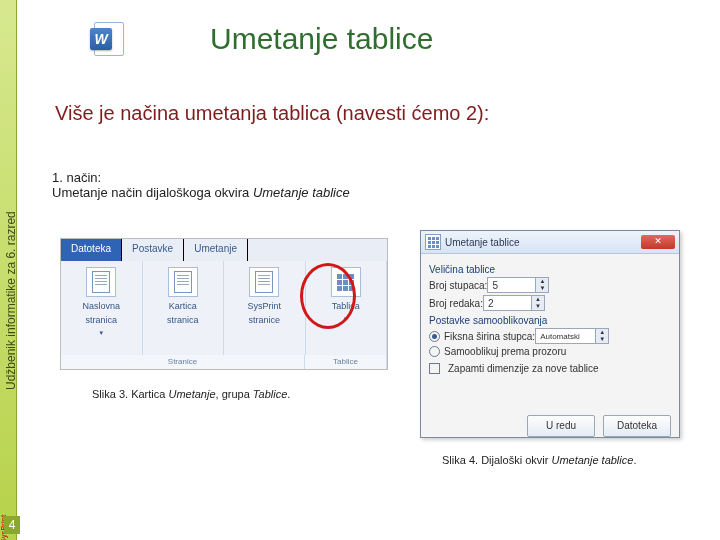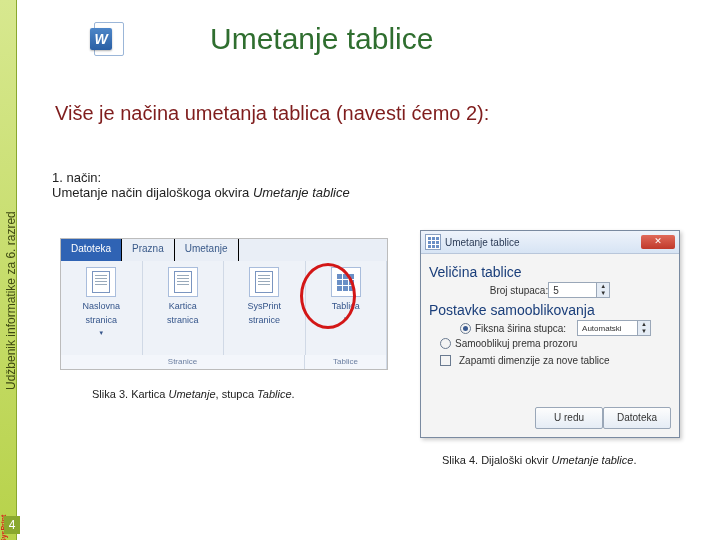--- a/index.html
+++ b/index.html
@@ -28,32 +28,32 @@
   .ribbon-footer div{flex:1;text-align:center;border-right:1px solid #d0d9e6;line-height:14px}
   .cap3{position:absolute;left:92px;top:388px;font-size:11px;color:#222}
   .cap3 b,.cap4 b{font-weight:400}
   .cap3 i,.cap4 i{font-style:italic}
   .dlg{position:absolute;left:420px;top:230px;width:258px;height:206px;background:#f4f4f4;border:1px solid #7a8aa0;font-size:10px;color:#333;box-shadow:2px 2px 4px rgba(0,0,0,.2)}
   .dlg-titlebar{height:22px;background:linear-gradient(180deg,#eef3fb,#d7e4f4);display:flex;align-items:center;padding:0 4px;border-bottom:1px solid #b8c6da}
   .dlg-titlebar .ico{width:14px;height:14px;background:#fff;border:1px solid #8aa0c0;margin-right:4px;display:flex;align-items:center;justify-content:center}
   .dlg-titlebar .ttl{flex:1;font-size:10px;color:#2a3a55}
   .dlg-titlebar .close{width:34px;height:14px;background:linear-gradient(180deg,#e06a5a,#c0392b);border-radius:2px;color:#fff;text-align:center;line-height:13px;font-size:9px}
   .dlg-body{padding:6px 8px}
-  .fs-label{color:#1a3e7a;font-size:14px;margin:4px 0 2px}
-  .row{display:flex;align-items:center;justify-content:center;margin:2px 0}
+  .fs-label{color:#1a3e7a;font-size:10px;margin:4px 0 2px}
+  .row{display:flex;align-items:center;justify-content:flex-start;margin:2px 0}
   .row label{font-size:10px}
   .spin{width:60px;height:14px;border:1px solid #9aa7b8;background:#fff;display:flex;align-items:center}
   .spin span{flex:1;padding-left:4px}
   .spin .btns{width:12px;height:14px;border-left:1px solid #9aa7b8;display:flex;flex-direction:column}
   .spin .btns div{flex:1;font-size:6px;text-align:center;line-height:7px;background:#e5ecf5}
-  .radio-row{display:flex;align-items:center;gap:4px;margin:2px 11px}
+  .radio-row{display:flex;align-items:center;gap:4px;margin:2px 0}
   .radio{width:9px;height:9px;border:1px solid #6a7a90;border-radius:50%;display:inline-flex;align-items:center;justify-content:center}
   .radio.sel::after{content:"";width:5px;height:5px;background:#3a5a90;border-radius:50%}
   .chk{width:9px;height:9px;border:1px solid #6a7a90;display:inline-block;margin-right:4px}
-  .dlg-buttons{position:absolute;right:8px;bottom:8px;display:flex;}
+  .dlg-buttons{position:absolute;right:8px;bottom:0;display:flex;gap:8px}
   .dlg-buttons .btn{width:66px;height:20px;border:1px solid #9aa7b8;background:linear-gradient(180deg,#fdfdfd,#e5ecf5);font-size:10px;text-align:center;line-height:20px;border-radius:2px}
   .cap4{position:absolute;left:442px;top:454px;font-size:11px;color:#222}
   .grid-ic{display:grid;grid-template-columns:repeat(3,5px);grid-template-rows:repeat(3,5px);gap:1px}
   .grid-ic span{background:#6a8fc6}
   .doc-ic{width:16px;height:20px;border:1px solid #7a95c0;background:#fff;position:relative}
   .doc-ic::after{content:"";position:absolute;left:2px;top:3px;right:2px;height:1px;background:#9ab;box-shadow:0 3px 0 #9ab,0 6px 0 #9ab,0 9px 0 #9ab}
 </style>
 </head>
 <body>
 
@@ -71,21 +71,21 @@
 <div class="intro">Više je načina umetanja tablica (navesti ćemo 2):</div>
 
 <div class="method">
   <span>1.  način:</span><br>
   <span>Umetanje način dijaloškoga okvira </span><span class="ital">Umetanje tablice</span>
 </div>
 
 <div class="fig3">
   <div class="ribbon-tabs">
     <div class="tab active">Datoteka</div>
-    <div class="tab">Prazna</div>
+    <div class="tab">Postavke</div>
     <div class="tab">Umetanje</div>
   </div>
   <div class="ribbon-body">
     <div class="grp">
       <div class="ic">
           <div class="doc-ic"></div>
         </div>
       <span>Naslovna</span>
       <span>stranica</span>
       <span class="dd">▾</span>
@@ -123,21 +123,21 @@
       <span class="dd">▾</span>
     </div>
   </div>
   <div class="ribbon-footer">
     <div style="flex:3">Stranice</div>
     <div>Tablice</div>
   </div>
 </div>
 
 <div class="cap3">
-  <b>Slika 3.</b><span> Kartica </span><i>Umetanje</i><span>, stupca </span><i>Tablice</i><span>.</span>
+  <b>Slika 3.</b><span> Kartica </span><i>Umetanje</i><span>, grupa </span><i>Tablice</i><span>.</span>
 </div>
 
 <div class="dlg">
   <div class="dlg-titlebar">
     <div class="ico">
         <div class="grid-ic" style="grid-template-columns:repeat(3,3px);grid-template-rows:repeat(3,3px)">
           <span></span>
           <span></span>
           <span></span>
           <span></span>
@@ -156,20 +156,30 @@
     <div class="row">
       <label>Broj stupaca:</label>
       <div class="spin">
           <span>5</span>
           <div class="btns">
             <div>▲</div>
             <div>▼</div>
           </div>
         </div>
     </div>
+    <div class="row">
+      <label>Broj redaka:</label>
+      <div class="spin">
+          <span>2</span>
+          <div class="btns">
+            <div>▲</div>
+            <div>▼</div>
+          </div>
+        </div>
+    </div>
     <div class="fs-label">Postavke samooblikovanja</div>
     <div class="row">
       <div class="radio-row">
           <span class="radio sel"></span>
           <span>Fiksna širina stupca:</span>
         </div>
       <div class="spin" style="width:72px">
           <span style="font-size:8px">Automatski</span>
           <div class="btns">
             <div>▲</div>

